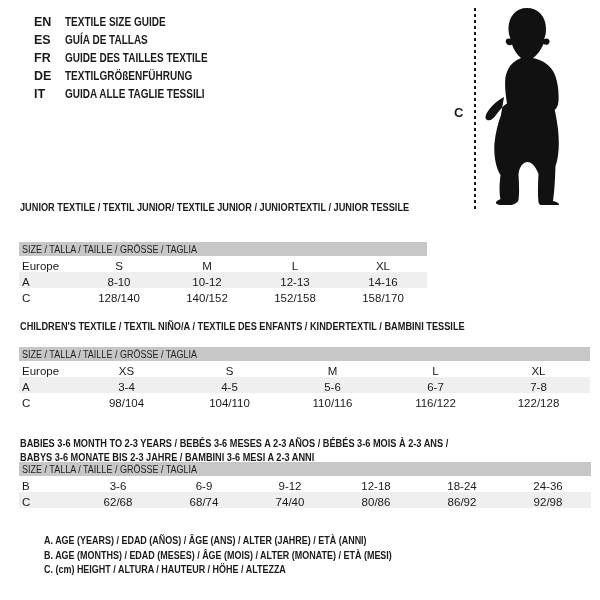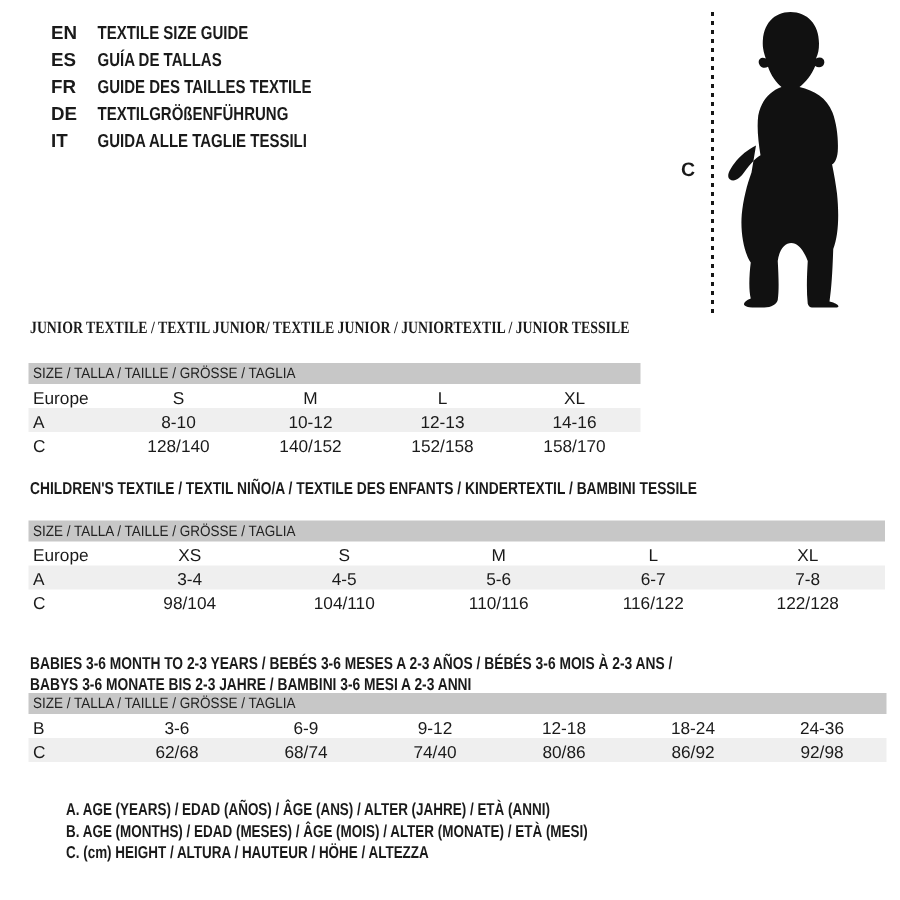--- a/index.html
+++ b/index.html
@@ -67,21 +67,21 @@
       <span class="lang-label cx">GUIDA ALLE TAGLIE TESSILI</span>
     </div>
   </div>
 
   <div class="dash-line"></div>
   <div class="figure-label">C</div>
   <svg class="baby-svg" width="92" height="200" viewBox="0 0 92 200">
     <path fill="#111111" d="M46 3 C57 3 65 11 65 24 C65 28 64.5 31 63 34 C66 32.5 69 34 68.5 37 C68 40 64.5 40.5 62.5 39 C60 45 56 50 52 53 C62 55.5 70 60 74 70 C77 78 78 88 77.5 96 C77 102 74.5 106 71.5 104.5 C68.5 103 69 97 69.5 93 C69.8 90 69.5 88 69 86 C72.5 97 75.5 112 77 124 C78.5 138 78 152 74.5 161 C74 175 73.5 186 72 196 C78 197.5 80.5 200 74.5 201 C66 202.2 58.5 201.5 57.5 197.5 C56.5 188 57 178 57.5 169 C54.5 161 50.5 157 46.5 157 C42.5 157 38.5 161 37.5 169 C38 178 38.5 188 37.5 195 C36.5 199 30 201 22.5 200.5 C12.5 199.8 13.5 196.5 19.5 194 C18 188 18.5 178 19.5 170 C15 163.5 12.5 150 13.5 138 C14.5 128 17 118 20 110 C21 104 22 98 23 92 C18 94.5 12.5 98.5 8.5 104 C5.5 108 3 112.5 5.5 114.5 C8.5 117 12.5 113.5 15 110 C19 104.5 22.5 100.5 26 98.5 C24.5 89 23.5 80 24.5 72 C26.5 62 32 56 40 53 C36.5 50 33 45.5 31 39.5 C29 40.8 26 40.5 25 37.5 C24 34.5 26.5 32.5 29.5 34 C28.5 31 27.5 28 27.5 24 C27.5 11 35 3 46 3 Z"></path>
   </svg>
 
-  <div class="sec-title" style="top:212px;font-family:Liberation Serif, serif;">
+  <div class="sec-title" style="top:200px;">
     <span class="cx">JUNIOR TEXTILE / TEXTIL JUNIOR/ TEXTILE JUNIOR / JUNIORTEXTIL / JUNIOR TESSILE</span>
   </div>
   <div class="tbl w1" style="top:242px;">
     <div class="tbl-header">
       <span class="cx9">SIZE / TALLA / TAILLE / GRÖSSE / TAGLIA</span>
     </div>
     <div class="tbl-row">
       <div class="c0">Europe</div>
       <div class="c">S</div>
       <div class="c">M</div>

